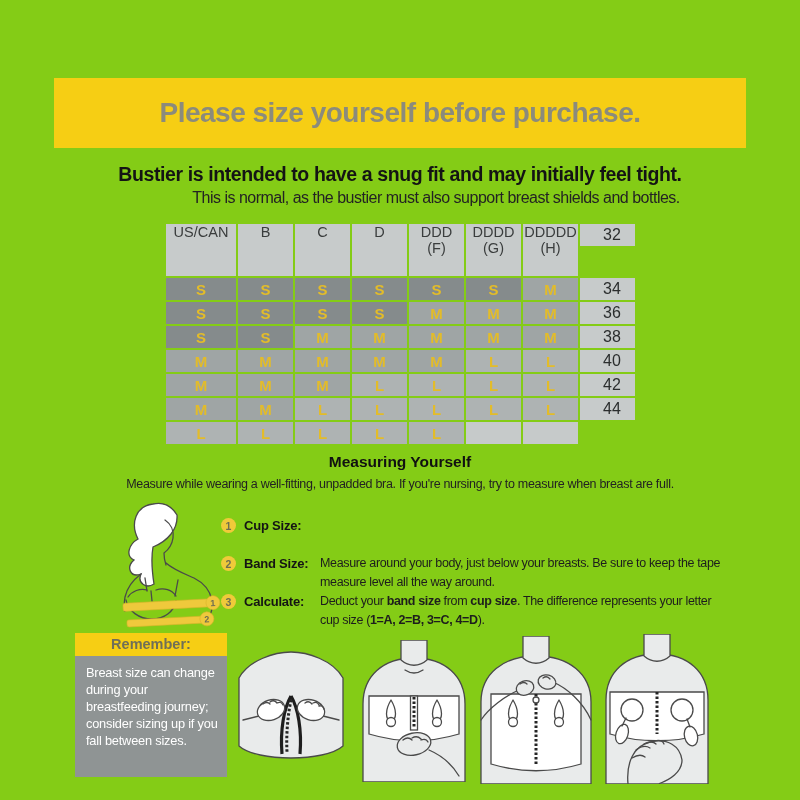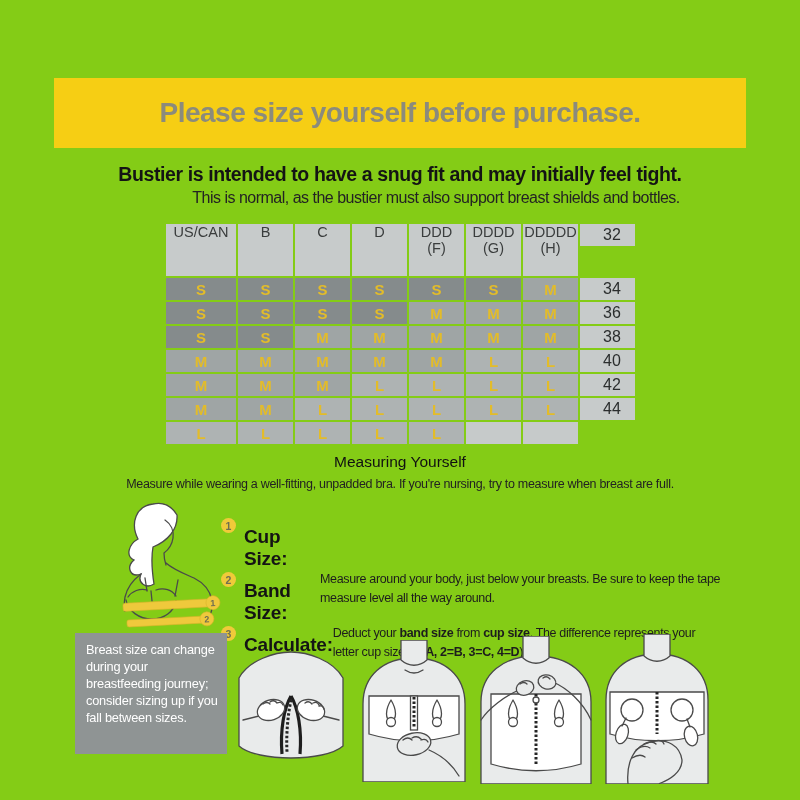--- a/index.html
+++ b/index.html
@@ -18,29 +18,29 @@
   .size-table{position:absolute;left:166px;top:224px;display:grid;
               grid-template-columns:70px repeat(7,55px);gap:2px;}
   .size-table .th{height:52px;display:flex;flex-direction:column;align-items:center;
                   background:#C7CBCB;color:#3a3d3d;font-size:14.5px;line-height:16px;text-align:center;}
   .size-table .td{height:22px;display:flex;align-items:center;justify-content:center;}
   .band{background:#C7CBCB;color:#2b2e2e;font-size:16px;padding-left:9px;}
   .cell{color:#E3BC29;font-weight:bold;font-size:15px;}
   .cs{background:#858B8C}.cm{background:#9FA5A5}.cl{background:#AEB3B3}.ce{background:#C6CACA}
 
   .m-title{position:absolute;left:0;top:453px;width:800px;text-align:center;
-           font-size:15.5px;font-weight:normal;color:#111;}
+           font-size:15.5px;font-weight:bold;color:#111;}
   .m-note{position:absolute;left:0;top:477px;width:800px;text-align:center;
           font-size:12.5px;letter-spacing:-0.3px;color:#222;}
 
   .steps{position:absolute;left:221px;top:516px;width:500px;}
   .step{display:flex;align-items:flex-start;min-height:38px;}
   .num{flex:0 0 15px;width:15px;height:15px;border-radius:50%;background:#F0CA3A;color:#6E6E52;
        font-size:10.5px;font-weight:bold;display:flex;align-items:center;justify-content:center;margin-top:2px;}
-  .slabel{flex:0 0 76px;margin-left:8px;font-size:19px;font-weight:bold;color:#141414;padding-top:2px;letter-spacing:-0.2px;margin-top:8px;}
+  .slabel{flex:0 0 76px;margin-left:8px;font-size:13px;font-weight:bold;color:#141414;padding-top:2px;letter-spacing:-0.2px;}
   .stext{flex:1;font-size:12.5px;line-height:19px;letter-spacing:-0.35px;color:#1d1d1d;max-width:412px;}
 
   .rem{position:absolute;left:75px;top:633px;width:152px;}
   .rem-h{background:#F6CE14;color:#6F6F58;font-weight:bold;text-align:center;font-size:14.5px;
          height:23px;line-height:23px;}
   .rem-b{background:#8F9494;color:#ffffff;font-size:12.8px;line-height:17px;padding:8px 8px 28px 11px;
          letter-spacing:-0.2px;min-height:80px;}
 
   .illus{position:absolute;}
   svg .ln{fill:none;stroke:#4a4a4a;stroke-width:1.3;stroke-linecap:round;stroke-linejoin:round;}
@@ -179,20 +179,21 @@
         <div class="stext"><span>Measure around your body, just below your breasts. Be sure to keep the tape measure level all the way around.</span></div>
       </div>
       <div class="step">
         <div class="num">3</div>
         <div class="slabel">Calculate:</div>
         <div class="stext"><span>Deduct your </span><span style="font-weight: bold;">band size</span><span> from </span><span style="font-weight: bold;">cup size</span><span>. The difference represents your letter cup size (</span><span style="font-weight: bold;">1=A, 2=B, 3=C, 4=D</span><span>).</span></div>
       </div>
     </div>
 
   <div class="rem">
+    <div class="rem-h">Remember:</div>
     <div class="rem-b">Breast size can change during your breastfeeding journey; consider sizing up if you fall between sizes.</div>
   </div>
 
   <svg class="illus" style="left:235px;top:648px" width="112" height="128" viewBox="0 0 112 128">
     <path class="body" d="M4,30 C14,12 40,4 56,4 C72,4 98,12 108,30 L108,98 C90,114 22,114 4,98 Z"></path>
     <path class="ln" d="M8,72 L28,67 M104,72 L84,67"></path>
     <path d="M56,48 C49,60 45,82 47,106" fill="none" stroke="#1e1e1e" stroke-width="3.2"></path>
     <path d="M56,48 C63,60 67,82 65,106" fill="none" stroke="#1e1e1e" stroke-width="3.2"></path>
     <path class="zip" d="M56,52 C53,66 51,86 52,104"></path>
     <g>

